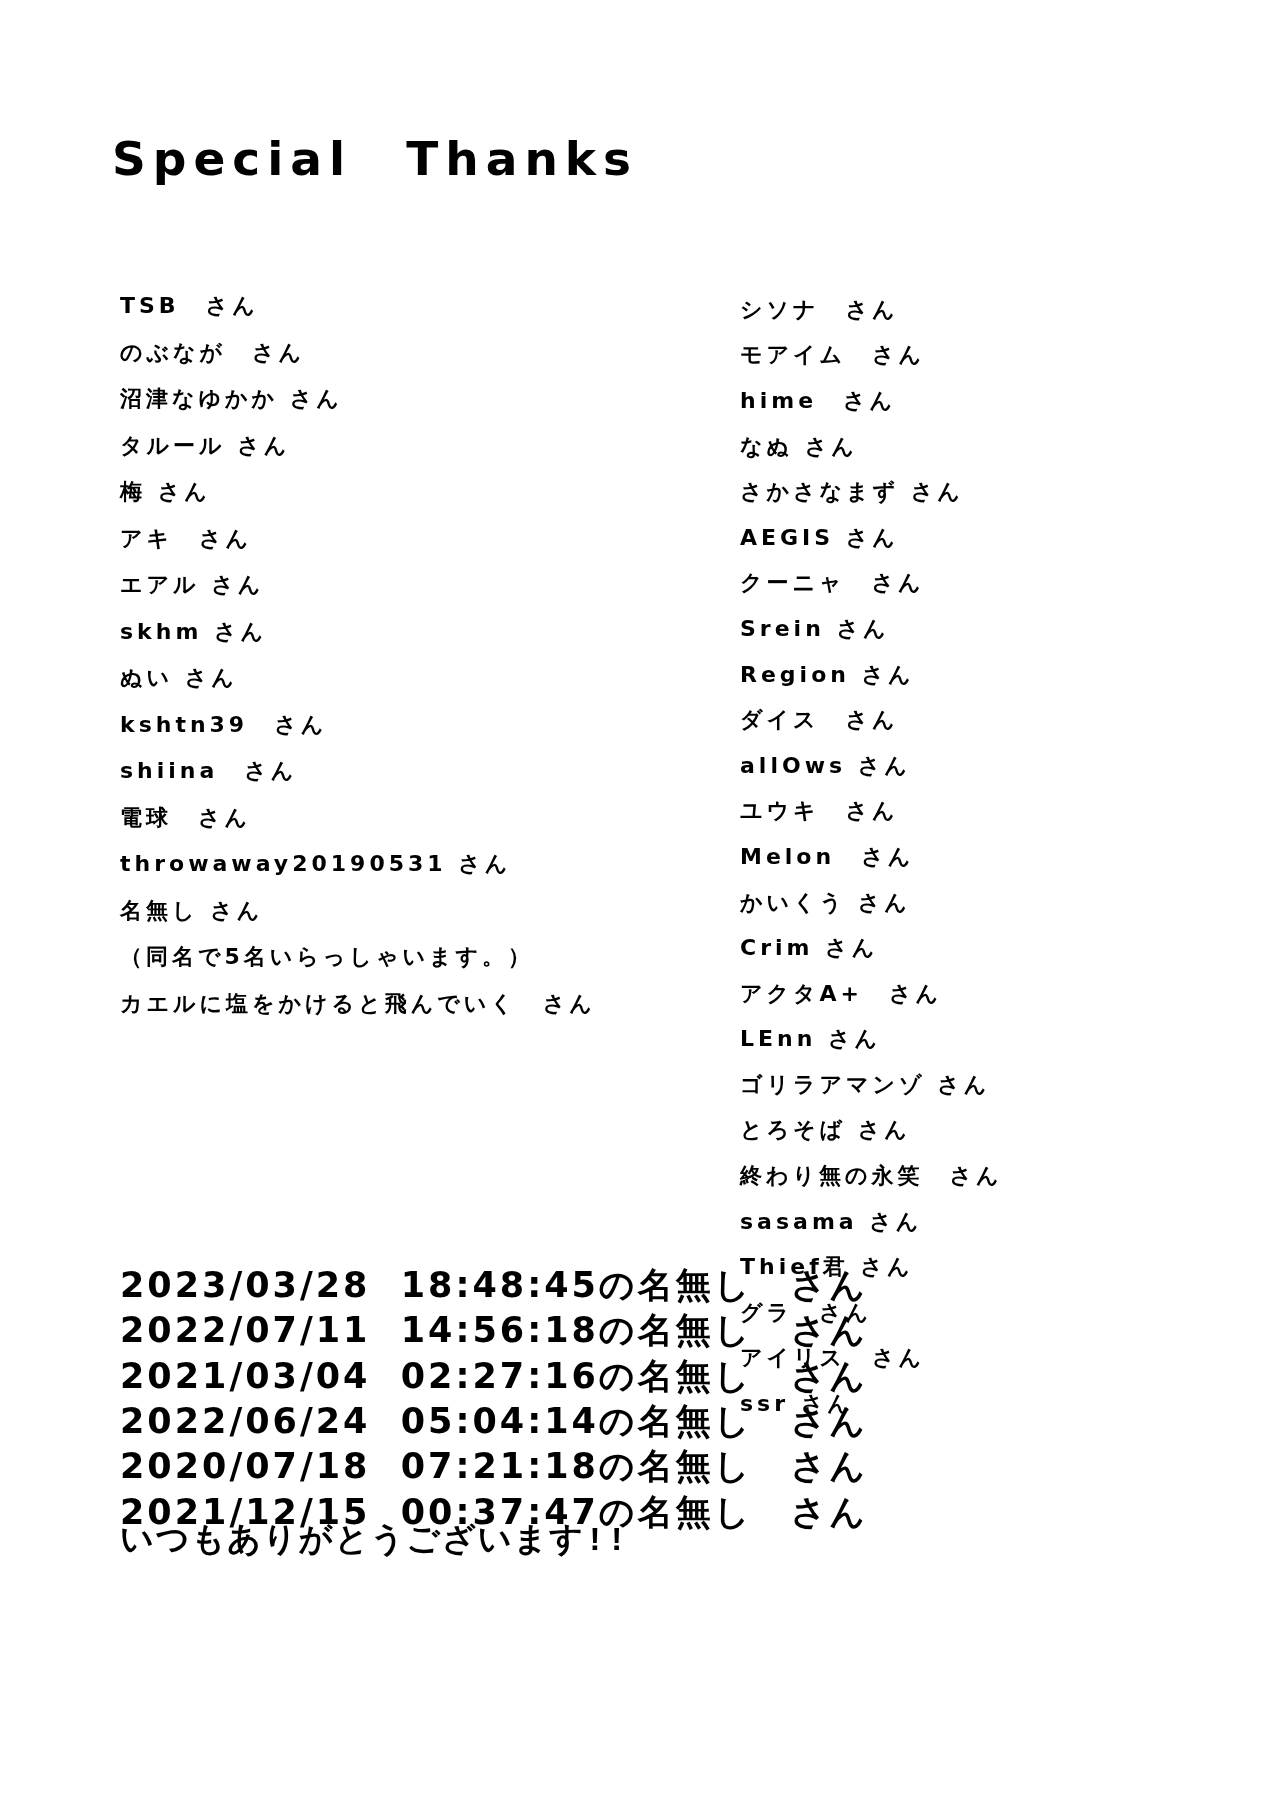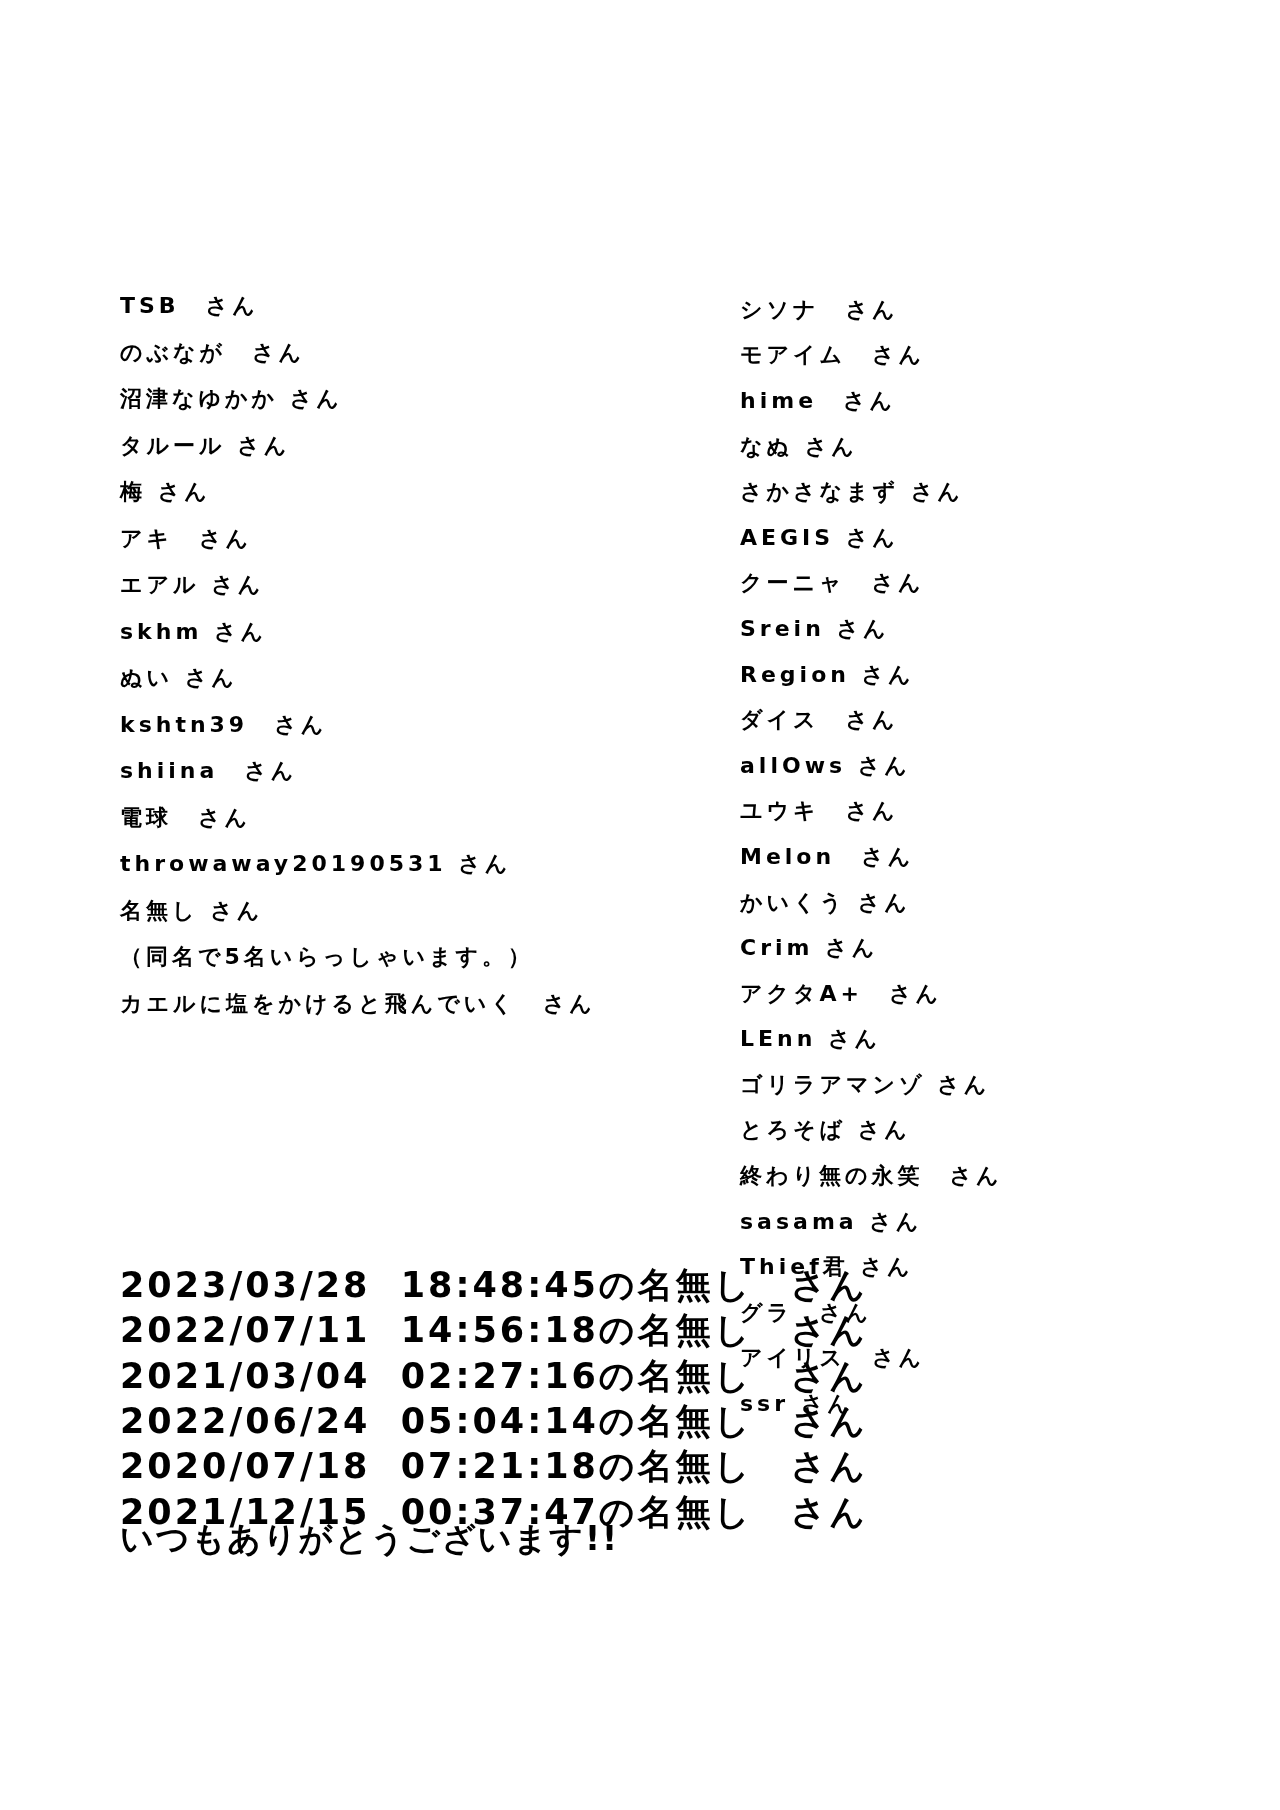--- a/index.html
+++ b/index.html
@@ -64,27 +64,29 @@
     font-size: 35px;
     letter-spacing: 3px;
   }
   .closing {
     position: absolute;
     left: 120px;
     top: 1517px;
     font-size: 33px;
     letter-spacing: 2px;
     white-space: pre;
+    font-family: Liberation Mono, monospace;
   }
 </style>
 </head>
 <body>
 
 <div class="page">
 
+  <h1 class="title">Special　Thanks</h1>
 
   <div class="col left-col">
     <div class="line">TSB　さん</div>
     <div class="line">のぶなが　さん</div>
     <div class="line">沼津なゆかか さん</div>
     <div class="line">タルール さん</div>
     <div class="line">梅 さん</div>
     <div class="line">アキ　さん</div>
     <div class="line">エアル さん</div>
     <div class="line">skhm さん</div>

